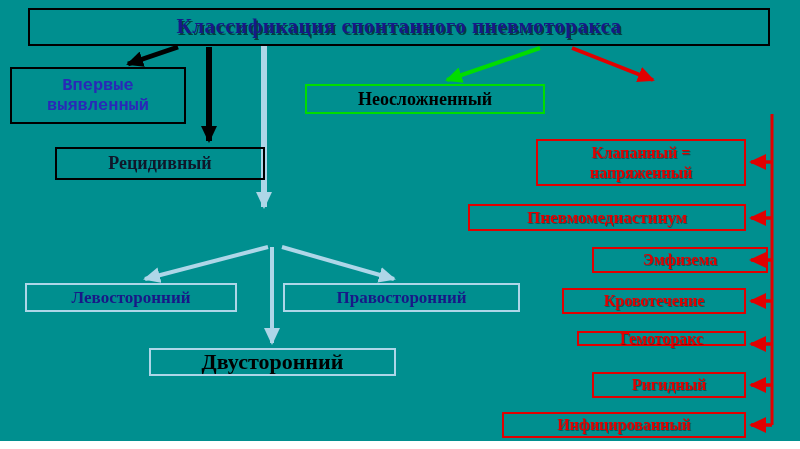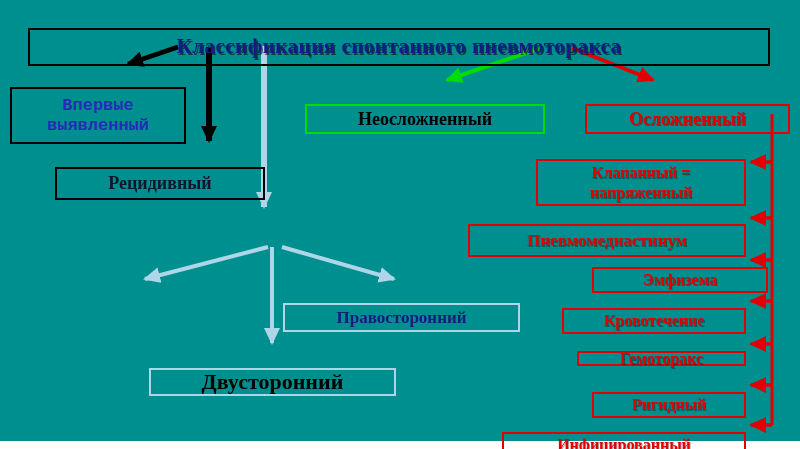--- a/index.html
+++ b/index.html
@@ -28,39 +28,38 @@
     border: 2px solid #000;
     display: flex;
     align-items: center;
     justify-content: center;
     text-align: center;
     font-weight: bold;
     line-height: 1.12;
     padding: 1px 4px;
     white-space: normal;
     z-index: 2;
-    margin-top: 20px;
   }
   .n-title {
     left: 28px; top: 8px; width: 742px; height: 38px;
     font-size: 21px; letter-spacing: .5px;
     color: #181887; border-color: #000;
     text-shadow: 1.5px 1.5px 0 rgba(0,0,0,.55);
   }
   .n-first      { left: 10px;  top: 67px;  width: 176px; height: 57px; font-size: 17px; color: #2929B8; border-color: #000; font-family: Liberation Mono, monospace; }
   .n-recurrent  { left: 55px;  top: 147px; width: 210px; height: 33px; font-size: 18px; color: #0f172a; border-color: #000; }
   .n-uncompl    { left: 305px; top: 84px;  width: 240px; height: 30px; font-size: 18px; color: #000000; border-color: #00DD00; }
   .n-byside     { left: 196px; top: 213px; width: 160px; height: 33px; font-size: 18px; color: #181887; border-color: #AED6E8; }
   .n-left       { left: 25px;  top: 283px; width: 212px; height: 29px; font-size: 17px; color: #181887; border-color: #AED6E8; }
   .n-right      { left: 283px; top: 283px; width: 237px; height: 29px; font-size: 17px; color: #181887; border-color: #AED6E8; }
   .n-bilateral  { left: 149px; top: 348px; width: 247px; height: 28px; font-size: 22px; color: #000000; border-color: #AED6E8; }
   .red-node     { color: #E10000; border-color: #E10000; text-shadow: 1px 1px 0 rgba(0,0,0,.35); }
   .n-compl      { left: 585px; top: 84px;  width: 205px; height: 30px; font-size: 18px; }
   .n-valve      { left: 536px; top: 139px; width: 210px; height: 47px; font-size: 16px; line-height: 1.25; }
-  .n-pneumo     { left: 468px; top: 204px; width: 278px; height: 33px; font-size: 17px; }
+  .n-pneumo     { left: 468px; top: 204px; width: 278px; height: 27px; font-size: 17px; }
   .n-emphysema  { left: 592px; top: 247px; width: 176px; height: 26px; font-size: 16px; }
   .n-bleeding   { left: 562px; top: 288px; width: 184px; height: 26px; font-size: 16px; }
   .n-hemothorax { left: 577px; top: 331px; width: 169px; height: 15px; font-size: 16px; }
   .n-rigid      { left: 592px; top: 372px; width: 154px; height: 26px; font-size: 16px; }
   .n-infected   { left: 502px; top: 412px; width: 244px; height: 26px; font-size: 16px; }
 </style>
 </head>
 <body>
 
 <div class="slide">
@@ -102,22 +101,22 @@
       <line x1="772" y1="385" x2="751" y2="385" stroke="#E10000" stroke-width="3.5" marker-end="url(#ah-red)"></line>
       <line x1="772" y1="425" x2="751" y2="425" stroke="#E10000" stroke-width="3.5" marker-end="url(#ah-red)"></line>
     </svg>
 
     <div class="node n-title">Классификация спонтанного пневмоторакса</div>
 
     <div class="node n-first">Впервые выявленный</div>
     <div class="node n-recurrent">Рецидивный</div>
 
     <div class="node n-uncompl">Неосложненный</div>
-    <div class="node n-compl red-node">Осложненный</div>
 
+    <div class="node n-left">Левосторонний</div>
     <div class="node n-right">Правосторонний</div>
     <div class="node n-bilateral">Двусторонний</div>
 
     <div class="node n-valve red-node">Клапанный = напряженный</div>
     <div class="node n-pneumo red-node">Пневмомедиастинум</div>
     <div class="node n-emphysema red-node">Эмфизема</div>
     <div class="node n-bleeding red-node">Кровотечение</div>
     <div class="node n-hemothorax red-node">Гемоторакс</div>
     <div class="node n-rigid red-node">Ригидный</div>
     <div class="node n-infected red-node">Инфицированный</div>

